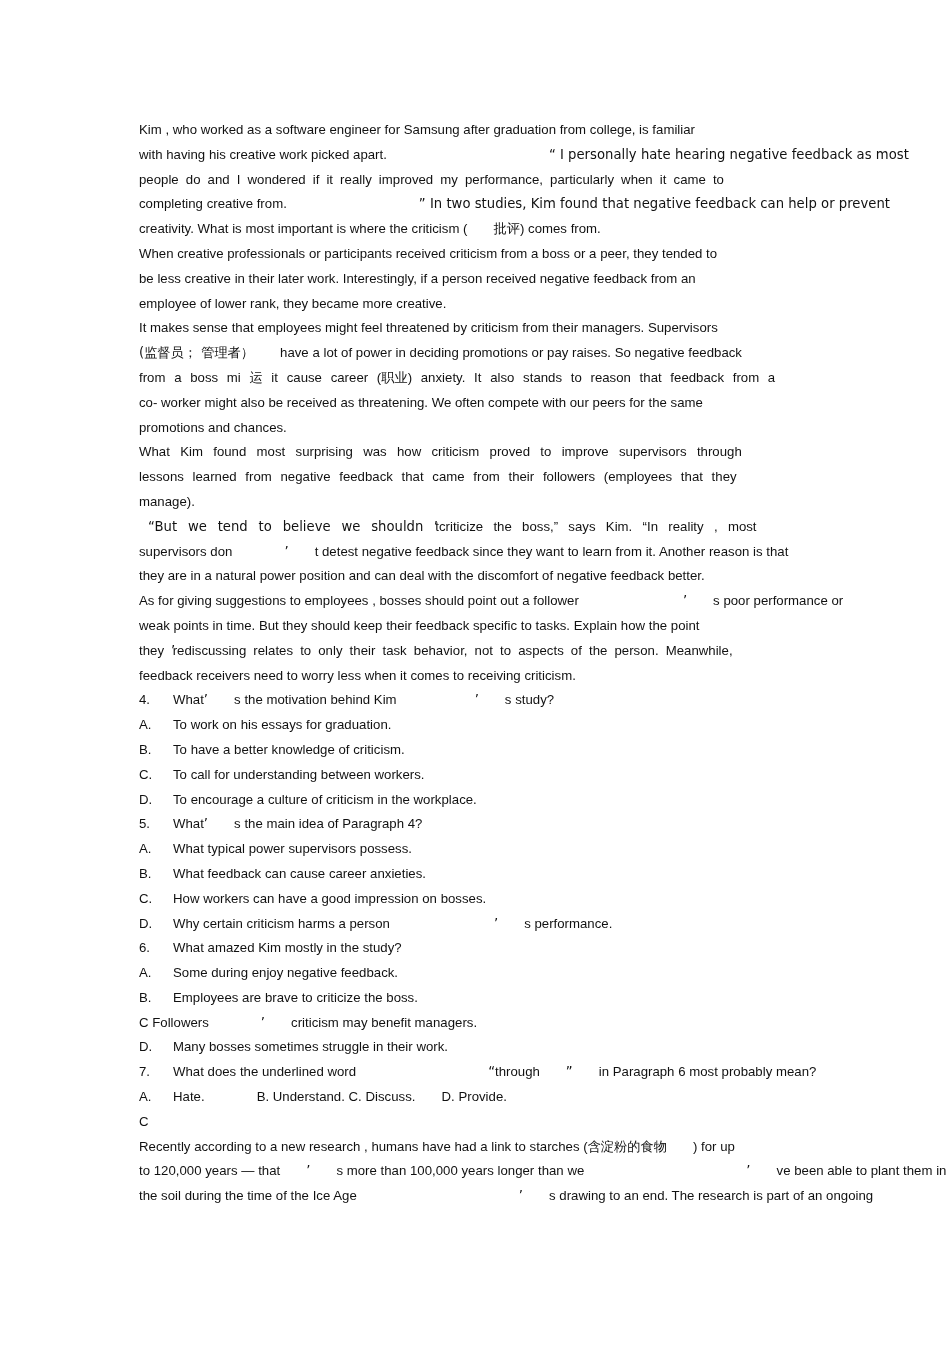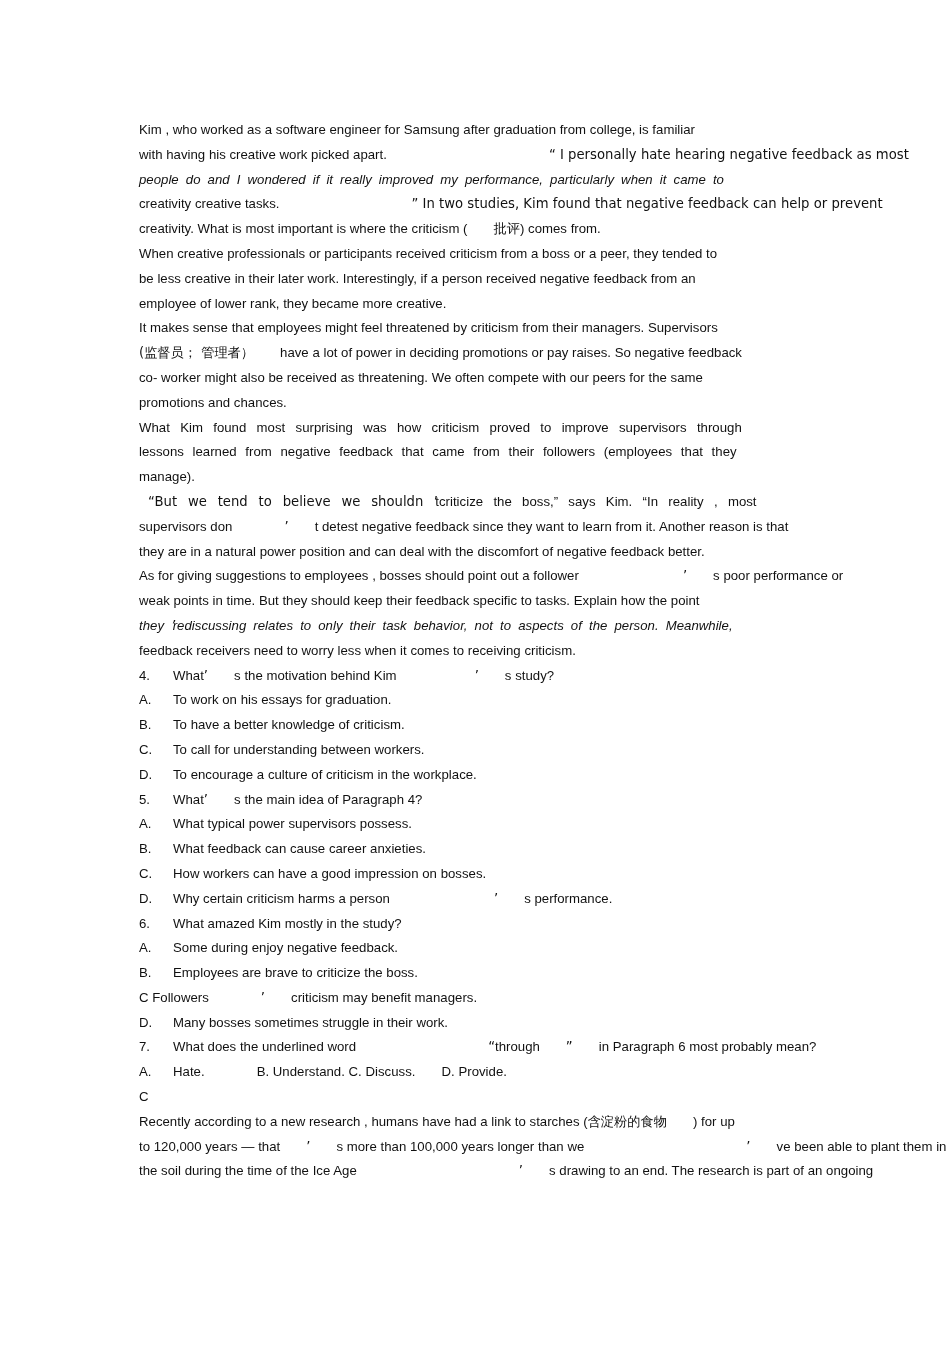--- a/index.html
+++ b/index.html
@@ -26,21 +26,21 @@
   .doc-body {
     width: 793px;
   }
   .line {
     font-size: 13.2px;
     line-height: 24.8px;
     white-space: nowrap;
     letter-spacing: 0.02px;
     color: #111111;
   }
-  .j-2 { word-spacing: 3.4px; font-style: italic; }
+  .j-2 { word-spacing: 3.4px; }
   .j-3 { word-spacing: 5.0px; }
   .j-4 { word-spacing: 6.6px; }
 
   .gap-sm  { display: inline-block; width: 26px; }
   .gap-md  { display: inline-block; width: 52px; }
   .gap-lg  { display: inline-block; width: 78px; }
   .gap-xl  { display: inline-block; width: 104px; }
   .gap-xxl { display: inline-block; width: 132px; }
   .gap-huge{ display: inline-block; width: 162px; }
 
@@ -71,32 +71,33 @@
 
 <div class="page">
   <div class="doc-body">
 
     <div class="line"><span>Kim ,  who worked as a software engineer for Samsung after graduation from college, is familiar</span></div>
 
     <div class="line"><span>with having his creative work picked apart.</span><span class="gap-huge"></span><span class="quote-mark">“ I personally hate hearing negative feedback as most</span></div>
 
     <div class="line j-2"><span>people do and I wondered if it really improved my performance, particularly  when it came to</span></div>
 
-    <div class="line"><span>creativity creative tasks.</span><span class="gap-xxl"></span><span class="quote-mark">”   In two studies, Kim found that negative feedback can help or prevent</span></div>
+    <div class="line"><span>completing creative from.</span><span class="gap-xxl"></span><span class="quote-mark">”   In two studies, Kim found that negative feedback can help or prevent</span></div>
 
     <div class="line"><span>creativity. What is most important is where the criticism (</span><span class="gap-sm"></span><span class="cjk">批评</span><span>) comes from.</span></div>
 
     <div class="line"><span>When creative professionals or participants received criticism from a boss or a peer, they tended to</span></div>
     <div class="line"><span>be less creative in their later work. Interestingly, if a person received negative feedback from an</span></div>
     <div class="line"><span>employee of lower rank, they became more creative.</span></div>
 
     <div class="line"><span>It makes sense that employees might feel threatened by criticism from their managers. Supervisors</span></div>
 
     <div class="line"><span class="cjk">(监督员； 管理者）</span><span class="gap-sm"></span><span>have a lot of power in deciding promotions or pay raises. So negative feedback</span></div>
 
+    <div class="line j-3"><span>from  a boss mi</span> <span class="cjk">运</span> <span>it  cause  career  (</span><span class="cjk">职业</span><span>)  anxiety.  It  also  stands  to  reason  that  feedback  from  a</span></div>
 
     <div class="line"><span>co- worker might also be received as threatening. We often compete with our peers for the same</span></div>
     <div class="line"><span>promotions and chances.</span></div>
 
     <div class="line j-4"><span>What Kim found most surprising was how criticism  proved to improve  supervisors through</span></div>
     <div class="line j-3"><span>lessons learned from  negative  feedback  that  came  from  their  followers  (employees that they</span></div>
     <div class="line"><span>manage).</span></div>
 
     <div class="line j-4"><span class="indent-1"></span><span class="quote-mark">“But we tend to believe we shouldn</span> <span class="quote-mark tight-kern">’</span><span>t</span><span>criticize  the boss,”   says Kim.   “In  reality ,  most</span></div>
 

